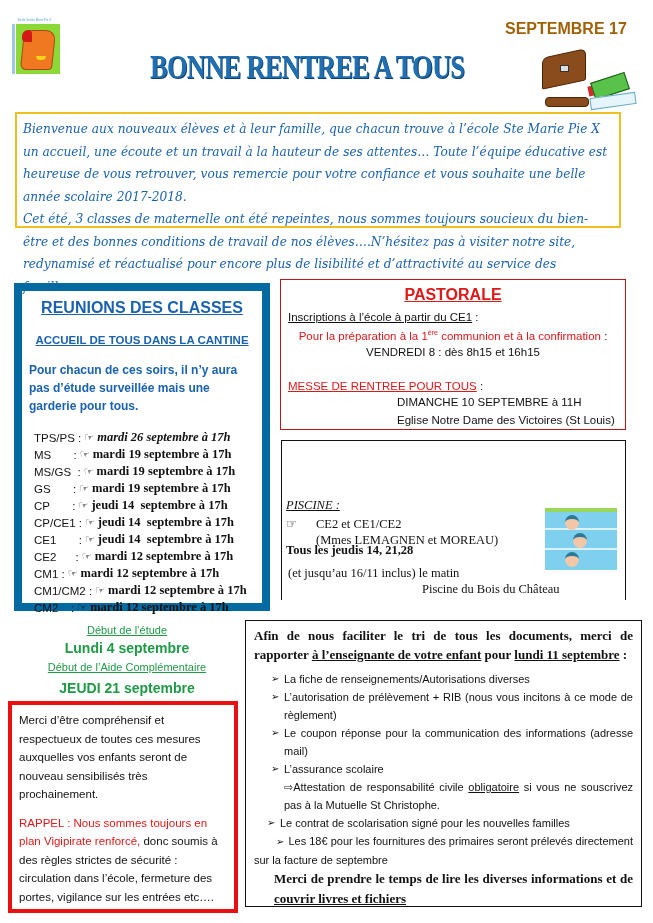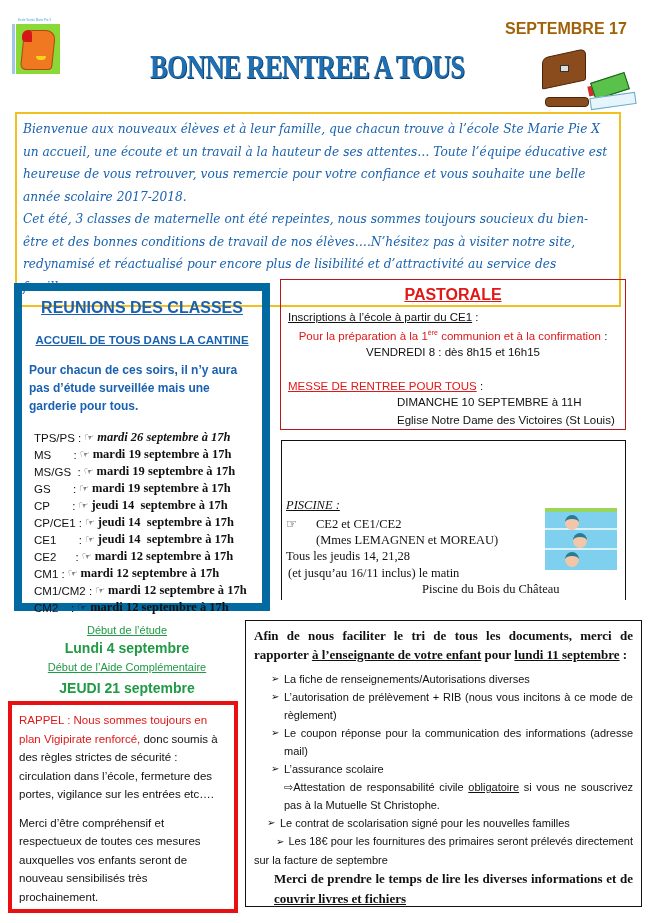--- a/index.html
+++ b/index.html
@@ -21,21 +21,21 @@
   
   #clipart { left:530px; top:45px; width:115px; height:65px; }
   #clipart .case { position:absolute; left:12px; top:8px; width:42px; height:30px; background:#8a4c1c; border-radius:6px 6px 2px 2px; transform:skewY(-12deg); border:1px solid #4a2408; }
   #clipart .clasp { position:absolute; left:30px; top:20px; width:7px; height:5px; background:#ddd; border:1px solid #333; }
   #clipart .book { position:absolute; left:62px; top:32px; width:34px; height:16px; background:#58c24a; border:1px solid #1e5a18; transform:rotate(-18deg); }
   #clipart .book2 { position:absolute; left:58px; top:38px; width:34px; height:10px; background:#d22c2c; transform:rotate(-12deg); }
   #clipart .pencil { position:absolute; left:15px; top:52px; width:42px; height:8px; background:#8a4c1c; border-radius:4px; border:1px solid #4a2408; }
   #clipart .ruler { position:absolute; left:60px; top:50px; width:44px; height:10px; border:1px solid #68aac8; background:#e6f4fb; transform:rotate(-8deg); }
 
   
-  #intro { left:15px; top:112px; width:606px; height:195px; border:2px solid #f0c020; padding:4px 6px; box-sizing:border-box; }
+  #intro { left:15px; top:112px; width:606px; height:116px; border:2px solid #f0c020; padding:4px 6px; box-sizing:border-box; }
   #intro p { margin:0; font-family:"DejaVu Serif", serif; font-style:italic; font-size:12.2px; line-height:22.5px; color:#1a62b0; }
 
   
   #reunions { left:14px; top:283px; width:256px; height:328px; border:8px solid #0369a1; box-sizing:border-box; }
   #reunions .h1 { position:absolute; left:0; right:0; top:8px; text-align:center; font-size:16px; color:#1a62b0; font-weight:bold; text-decoration:underline; }
   #reunions .h2 { position:absolute; left:0; right:0; top:43px; text-align:center; font-size:11.5px; color:#1a62b0; font-weight:bold; text-decoration:underline; }
   #reunions .note { position:absolute; left:7px; right:6px; top:70px; font-size:12px; line-height:18px; color:#1a62b0; font-weight:bold; }
   #reunions ul { position:absolute; left:7px; top:133px; margin:5px; padding:0; list-style:none; }
   #reunions li { height:17px; font-size:12px; color:#111; white-space:nowrap; display:flex; align-items:center; }
   #reunions li .cls { font-family:"Liberation Sans", sans-serif; font-size:11.5px; }
@@ -55,21 +55,21 @@
   #pastorale .l4 .col { color:#111; }
   #pastorale .l5 { position:absolute; left:116px; top:116px; font-size:11.5px; color:#111; }
   #pastorale .l6 { position:absolute; left:116px; top:134px; font-size:11.5px; color:#111; }
 
   
   #activites { left:281px; top:440px; width:345px; height:160px; border-left:1.5px solid #111; border-top:1.5px solid #111; border-right:1.5px solid #111; box-sizing:border-box; font-family:"Liberation Serif", serif; color:#111; }
   #activites .h { position:absolute; left:0; right:0; top:36px; text-align:center; font-size:16px; font-weight:bold; }
   #activites .pisc { position:absolute; left:4px; top:57px; font-size:12.5px; font-style:italic; text-decoration:underline; }
   #activites .r1 { position:absolute; left:4px; top:75px; font-size:12.5px; }
   #activites .r2 { position:absolute; left:34px; top:92px; font-size:12.5px; }
-  #activites .r3 { position:absolute; left:4px; top:108px; font-size:12.5px; }
+  #activites .r3 { position:absolute; left:4px; top:102px; font-size:12.5px;font-weight:bold; }
   #activites .r4 { position:absolute; left:6px; top:125px; font-size:12.5px; }
   #activites .r5 { position:absolute; left:140px; top:141px; font-size:12.5px; }
   #swim { position:absolute; left:263px; top:67px; width:72px; height:62px; background:#7fd0ee; }
   #swim .top { position:absolute; left:0; top:0; width:100%; height:4px; background:#9ad65a; }
   #swim .lane { position:absolute; left:0; width:100%; height:2px; background:#d8f1fb; }
   #swim .head { position:absolute; width:14px; height:11px; background:#f4c6a8; border-radius:50%; border-top:4px solid #2a7a96; }
 
   
   #etude { left:14px; top:622px; width:226px; font-family:"Liberation Sans", sans-serif; color:#1f9a45; text-align:center; }
   #etude .a { font-size:11px; text-decoration:underline; display:block; height:17px; line-height:17px; }
@@ -228,22 +228,22 @@
 </div>
 
 <div id="etude" class="abs">
   <span class="a">Début de l’étude</span>
   <span class="b">Lundi 4 septembre</span>
   <span class="a2">Début de l’Aide Complémentaire</span>
   <span class="b2">JEUDI 21 septembre</span>
 </div>
 
 <div id="rappel" class="abs">
+  <p>Merci d’être compréhensif et respectueux de toutes ces mesures auxquelles vos enfants seront de nouveau sensibilisés  très prochainement.</p>
   <p><span class="red">RAPPEL : Nous sommes toujours en plan Vigipirate renforcé,</span><span> donc soumis à des règles strictes de sécurité : circulation dans l’école, fermeture des portes, vigilance sur les entrées etc….</span></p>
-  <p>Merci d’être compréhensif et respectueux de toutes ces mesures auxquelles vos enfants seront de nouveau sensibilisés  très prochainement.</p>
 </div>
 
 <div id="docs" class="abs">
   <p class="intro"><span>Afin de nous faciliter le tri de tous les documents, merci de rapporter </span><u>à l’enseignante de votre enfant</u><span> pour </span><u>lundi 11 septembre</u><span> :</span></p>
   <ul>
     <li><span class="arrow">➢</span><span>La fiche de renseignements/Autorisations diverses</span></li>
     <li><span class="arrow">➢</span><span>L’autorisation de prélèvement + RIB (nous vous incitons à ce mode de règlement)</span></li>
     <li><span class="arrow">➢</span><span>Le coupon réponse pour la communication des informations (adresse mail)</span></li>
     <li><span class="arrow">➢</span><span>L’assurance scolaire</span></li>
   </ul>

